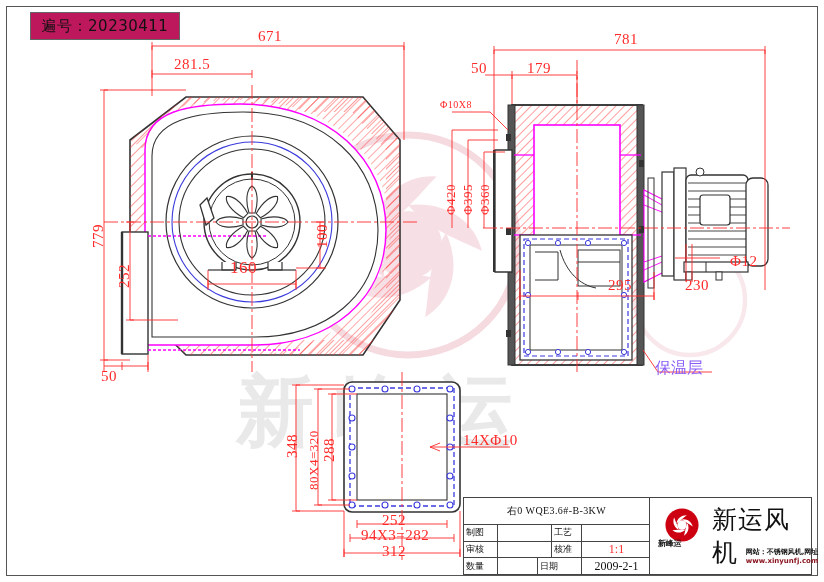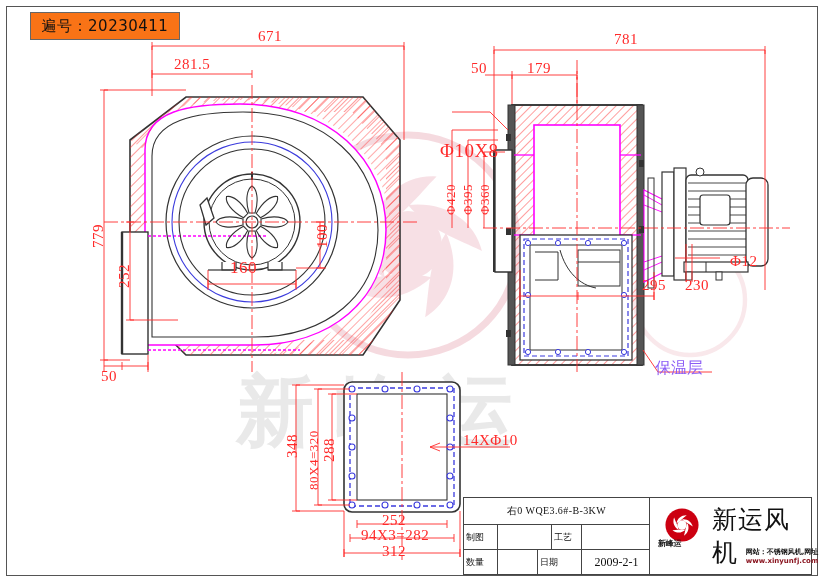--- a/index.html
+++ b/index.html
@@ -3,21 +3,21 @@
 <meta charset="utf-8">
 <style>
   html,body{margin:0;padding:0;background:#fff;}
   body{width:824px;height:582px;font-family:"Liberation Serif",serif;overflow:hidden;}
   #root{position:relative;width:824px;height:582px;background:#ffffff;}
   .frame{position:absolute;left:6px;top:6px;width:812px;height:570px;border:1.6px solid #555;box-sizing:border-box;}
   .svgwrap{position:absolute;left:0;top:0;width:824px;height:582px;}
   .dimtxt{position:absolute;color:#ff2a2a;font-family:"Liberation Serif",serif;font-size:15px;letter-spacing:.5px;white-space:nowrap;}
   .dimtxt.v{transform-origin:left top;}
   .cn{font-family:"DejaVu Sans",sans-serif;}
-  .codebox{position:absolute;left:30px;top:12px;width:148px;height:26px;border:1.6px solid #666;background:#f97316;display:flex;align-items:center;justify-content:center;}
+  .codebox{position:absolute;left:30px;top:12px;width:148px;height:26px;border:1.6px solid #666;background:#be185d;display:flex;align-items:center;justify-content:center;}
   .codebox span{font-size:15px;color:#111;font-family:"DejaVu Sans",sans-serif;letter-spacing:.5px;}
   
   .titleblock{position:absolute;left:463px;top:497px;width:349px;height:78px;border:1.3px solid #444;box-sizing:border-box;background:#fff;display:flex;}
   .tbleft{width:185px;border-right:1.3px solid #444;display:flex;flex-direction:column;}
   .tbmodel{height:26px;border-bottom:1.3px solid #444;display:flex;align-items:center;justify-content:center;font-size:10px;color:#111;font-family:"Liberation Serif",serif;letter-spacing:.4px;}
   .tbrow{flex:1;display:flex;border-bottom:1.3px solid #444;}
   .tbrow:last-child{border-bottom:none;}
   .tbcell{border-right:1.3px solid #444;display:flex;align-items:center;padding-left:2px;font-size:9px;color:#111;font-family:Liberation Mono, monospace;box-sizing:border-box;}
   .tbcell:last-child{border-right:none;}
   .c1{width:34px;} .c2{width:54px;} .c3{width:30px;} .c4{width:auto;flex:1;justify-content:center;}
@@ -330,22 +330,22 @@
   <div class="dimtxt" style="left:230px;top:258px;font-size:17px;">160</div>
   <div class="dimtxt v" style="left:314px;top:248px;transform:rotate(-90deg);">100</div>
   <div class="dimtxt" style="left:101px;top:368px;">50</div>
 
   <div class="dimtxt" style="left:614px;top:31px;">781</div>
   <div class="dimtxt" style="left:471px;top:60px;">50</div>
   <div class="dimtxt" style="left:527px;top:60px;text-align:right;">179</div>
   <div class="dimtxt v" style="left:443px;top:215px;transform:rotate(-90deg);font-size:13px;">Φ420</div>
   <div class="dimtxt v" style="left:460px;top:215px;transform:rotate(-90deg);font-size:13px;">Φ395</div>
   <div class="dimtxt v" style="left:477px;top:215px;transform:rotate(-90deg);font-size:13px;">Φ360</div>
-  <div class="dimtxt" style="left:440px;top:99px;font-size:19px;margin-top:41px;">Φ10X8</div>
-  <div class="dimtxt" style="left:642px;top:277px;">295</div>
+  <div class="dimtxt" style="left:440px;top:99px;font-size:10px;">Φ10X8</div>
+  <div class="dimtxt" style="left:608px;top:277px;">295</div>
   <div class="dimtxt" style="left:685px;top:277px;">230</div>
   <div class="dimtxt" style="left:730px;top:253px;">Φ12</div>
   <div class="insul" style="left:655px;top:358px;">保温层</div>
 
   <div class="dimtxt v" style="left:284px;top:458px;transform:rotate(-90deg);">348</div>
   <div class="dimtxt v" style="left:306px;top:490px;transform:rotate(-90deg);font-size:13px;">80X4=320</div>
   <div class="dimtxt v" style="left:321px;top:462px;transform:rotate(-90deg);">288</div>
   <div class="dimtxt" style="left:382px;top:512px;">252</div>
   <div class="dimtxt" style="left:361px;top:527px;">94X3=282</div>
   <div class="dimtxt" style="left:382px;top:543px;">312</div>
@@ -355,20 +355,26 @@
     <div class="tbleft">
       <div class="tbmodel">右0  WQE3.6#-B-3KW</div>
 
       <div class="tbrow">
         <div class="tbcell c1 cn">制图</div>
         <div class="tbcell c2"></div>
         <div class="tbcell c3 cn">工艺</div>
         <div class="tbcell c4"></div>
       </div>
 
+      <div class="tbrow">
+        <div class="tbcell c1 cn">审核</div>
+        <div class="tbcell c2"></div>
+        <div class="tbcell c3 cn">核准</div>
+        <div class="tbcell c4 red">1:1</div>
+      </div>
 
       <div class="tbrow">
         <div class="tbcell c1 cn">数量</div>
         <div class="tbcell c2b"></div>
         <div class="tbcell c3b cn">日期</div>
         <div class="tbcell c4 dt">2009-2-1</div>
       </div>
     </div>
 
     <div class="tbright">

